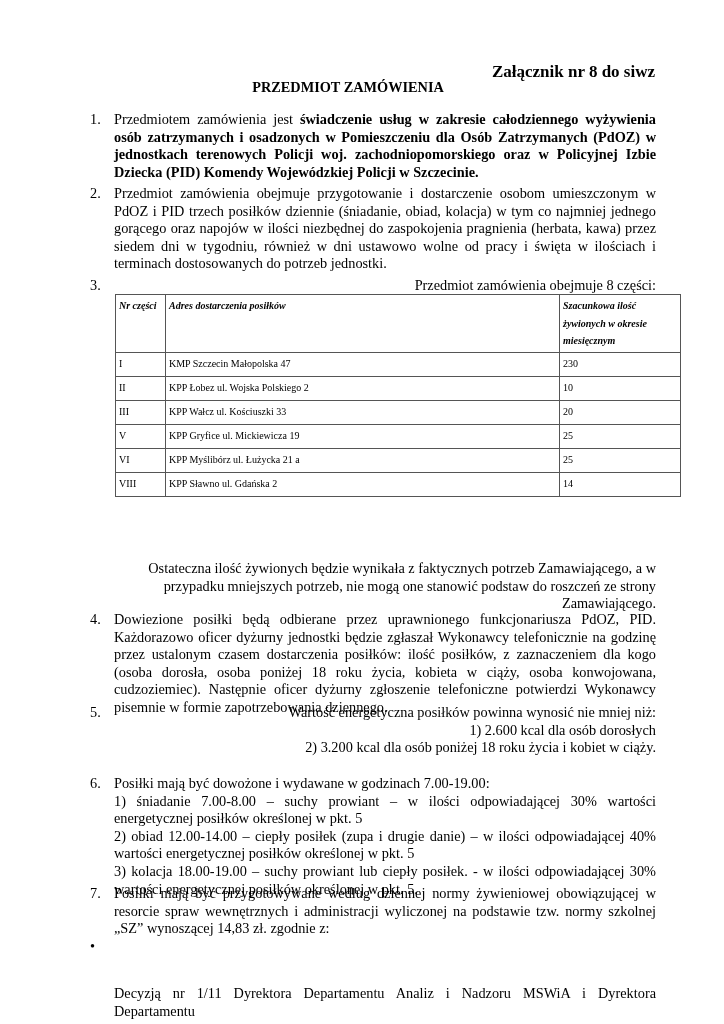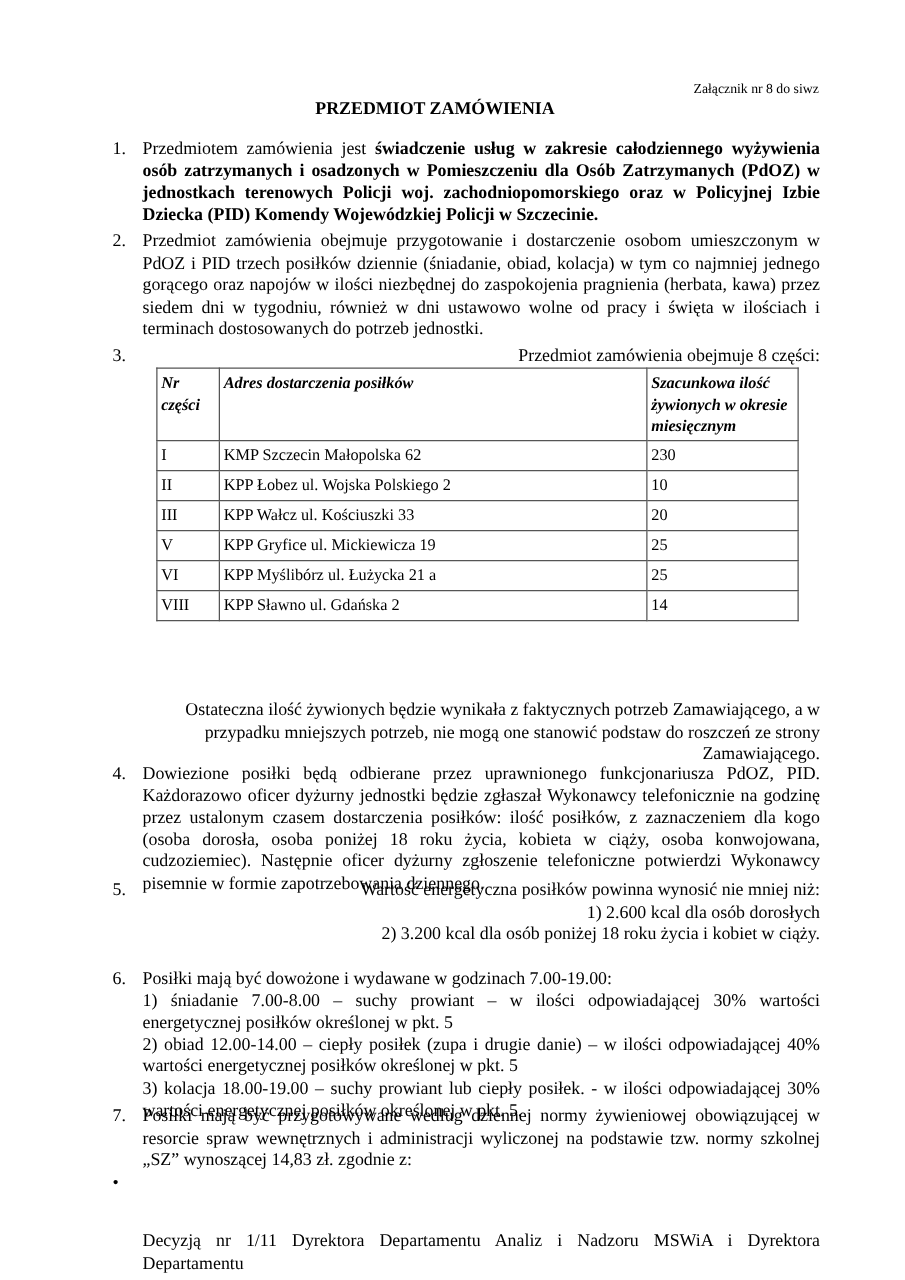--- a/index.html
+++ b/index.html
@@ -1,27 +1,27 @@
 <!DOCTYPE html>
 <html><head>
 <meta charset="utf-8">
 <style>
   html, body { margin: 0; padding: 0; background: #ffffff; }
   body { width: 724px; height: 1024px; position: relative; overflow: hidden;
          font-family: "Liberation Serif", "DejaVu Serif", serif; color: #000; font-size: 14.3px; line-height: 17.6px; }
   .page { position: absolute; left: 0; top: 0; width: 724px; height: 1024px; }
-  .annex { position: absolute; top: 63px; right: 69px; font-weight: normal; font-size: 11px; }
+  .annex { position: absolute; top: 63px; right: 69px; font-weight: bold; font-size: 17px; }
   .title { position: absolute; top: 79px; left: 0; width: 724px; text-align: center; font-weight: bold; padding-right: 28px; box-sizing: border-box; }
   .item { position: absolute; left: 90px; width: 566px; }
   .item .num { position: absolute; left: 0; top: 0; width: 24px; }
   .item .body { margin-left: 24px; text-align: justify; }
   .item .body.left { text-align: right; }
   .b { font-weight: bold; }
   .sub { display: block; }
-  table.parts { position: absolute; left: 125px; top: 294px; width: 514px; border-collapse: collapse; font-size: 13px; line-height: 17.6px; }
+  table.parts { position: absolute; left: 115px; top: 294px; width: 566px; border-collapse: collapse; font-size: 10px; line-height: 17.6px; }
   table.parts td, table.parts th { border: 1px solid #555; padding: 2px 3px 2px 3px; vertical-align: top; text-align: left; }
   table.parts th { font-weight: bold; font-style: italic; }
   table.parts th.c1, table.parts td.c1 { width: 43px; }
   table.parts th.c3, table.parts td.c3 { width: 114px; }
   table.parts td { height: 19px; }
   .bullet { position: absolute; left: 90px; top: 938px; width: 566px; }
   .bullet .dot { position: absolute; left: 0; top: 0; }
   .bullet .body { margin-left: 24px; text-align: justify; text-align-last: justify; margin-top: 47px; }
 </style>
 </head>
@@ -53,21 +53,21 @@
     <thead>
       <tr>
         <th class="c1">Nr części</th>
         <th class="c2">Adres dostarczenia posiłków</th>
         <th class="c3">Szacunkowa ilość żywionych w okresie miesięcznym</th>
       </tr>
     </thead>
     <tbody>
       <tr>
         <td class="c1">I</td>
-        <td>KMP Szczecin Małopolska 62</td>
+        <td>KMP Szczecin Małopolska 47</td>
         <td class="c3">230</td>
       </tr>
       <tr>
         <td class="c1">II</td>
         <td>KPP Łobez ul. Wojska Polskiego 2</td>
         <td class="c3">10</td>
       </tr>
       <tr>
         <td class="c1">III</td>
         <td>KPP Wałcz ul. Kościuszki 33</td>

